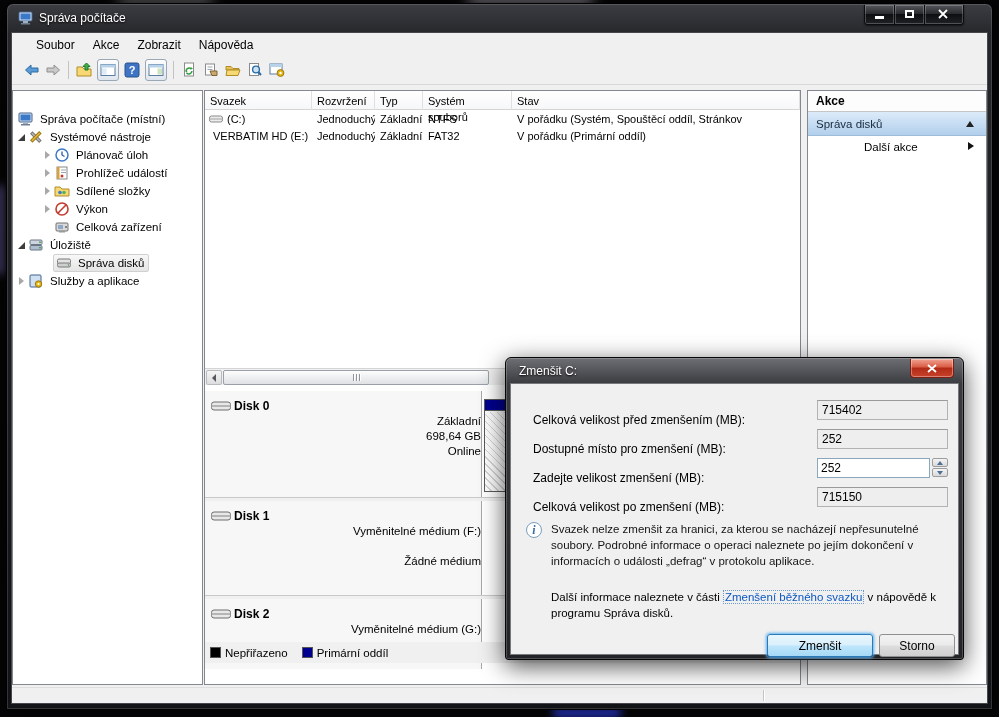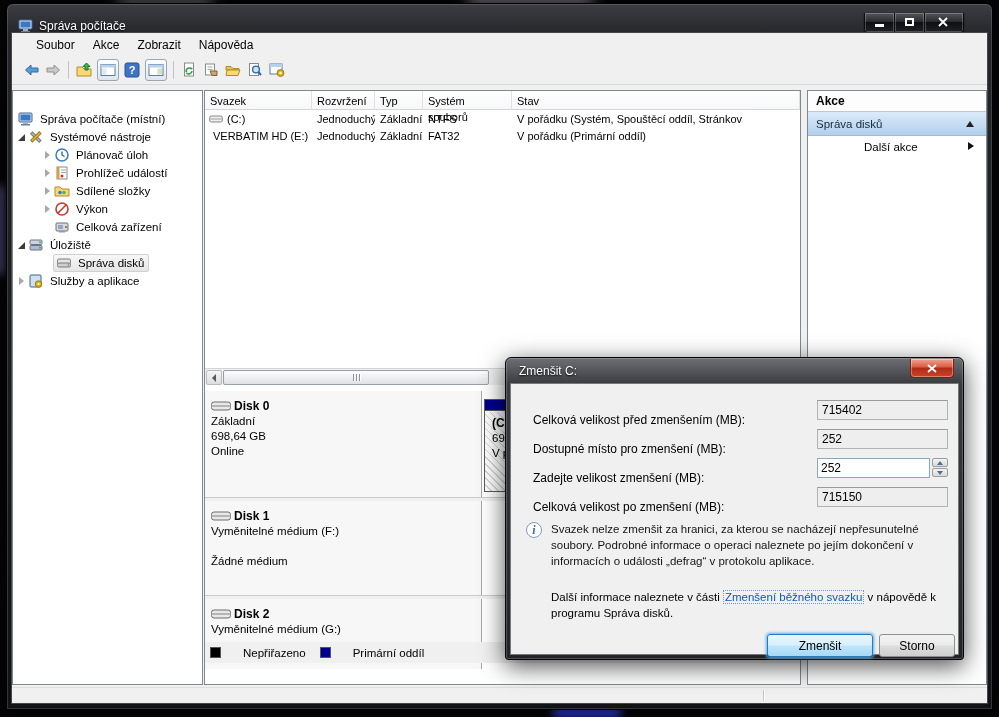--- a/index.html
+++ b/index.html
@@ -12,21 +12,21 @@
   .b1 { left:118px; top:-8px; width:95px; height:46px; background:#6b6b70; opacity:.75; }
   .b2 { left:468px; top:-12px; width:125px; height:55px; background:#7a757d; opacity:.8; }
   .b3 { left:552px; top:704px; width:70px; height:13px; background:#2b3bd6; filter:blur(4px); }
   .b4 { left:-3px; top:185px; width:9px; height:90px; background:#5a4f86; filter:blur(4px); opacity:.8; }
 
   
   #window { position:absolute; left:6px; top:3px; width:987px; height:707px;
             background:linear-gradient(180deg,#3c3d42,#26272b 30px,#1a1b1f 60%,#121316);
             border:1px solid #000; border-radius:7px 7px 0 0;
             box-shadow:inset 0 0 0 1px rgba(255,255,255,.14), 0 0 14px rgba(0,0,0,.8); }
-  .titlebar { position:absolute; left:0; top:8px; right:0; height:28px; }
+  .titlebar { position:absolute; left:0; top:0; right:0; height:28px; }
   .app-icon { position:absolute; left:11px; top:6px; }
   .title-text { position:absolute; left:32px; top:7px; color:#fff; font-size:12px;
                 text-shadow:0 1px 2px #000; }
   .caption-group { position:absolute; right:28px; top:1px; height:20px; display:flex;
                    border:1px solid #0b0c0e; border-top:none; border-radius:0 0 4px 4px;
                    overflow:hidden; box-shadow:0 1px 2px rgba(0,0,0,.6); }
   .cap-btn { width:30px; height:19px; background:linear-gradient(180deg,#55565b,#2b2c30 45%,#0e0f12 50%,#202125);
              border-right:1px solid #0b0c0e; position:relative;
              box-shadow:inset 0 0 0 1px rgba(255,255,255,.22); }
   .cap-btn.close { width:38px; border-right:none; }
@@ -93,40 +93,40 @@
   .sb-left { left:1px; } .sb-right { right:1px; }
   .sb-arrow-l { width:0; height:0; border-top:4px solid transparent; border-bottom:4px solid transparent; border-right:4px solid #55585c; }
   .sb-arrow-r { width:0; height:0; border-top:4px solid transparent; border-bottom:4px solid transparent; border-left:4px solid #55585c; }
   .sb-thumb { position:absolute; left:18px; top:1px; width:266px; height:15px;
               background:linear-gradient(#fdfdfd,#dfe1e4); border:1px solid #9aa0a8; border-radius:2px;
               display:flex; align-items:center; justify-content:center; gap:2px; }
   .grip { width:1px; height:7px; background:#8d949c; box-shadow:1px 0 0 #fff; }
 
   
   .disk-view { position:absolute; left:0; top:300px; right:0; bottom:21px; background:#f0f0f0; }
-  .drow { position:absolute; left:0; right:0; background:#fff; border-bottom:1px solid #c9c9c9; }
+  .drow { position:absolute; left:0; right:0; background:#fff; border-bottom:1px solid #c9c9c9;text-align:right; }
   .drow0 { top:0; height:107px; }
   .drow1 { top:110px; height:95px; }
   .drow2 { top:208px; height:70px; border-bottom:none; }
   .dinfo { position:absolute; left:0; top:0; bottom:0; width:277px; background:#f7f7f7;
            border-right:1px solid #a8a8a8; padding:7px 0 0 6px; font-size:11.5px; }
   .dname { display:flex; align-items:center; gap:3px; font-weight:bold; font-size:12px; height:16px; }
   .dline { line-height:15px; min-height:15px; }
   .dempty { position:absolute; left:277px; right:0; top:0; bottom:0; background:#fff; }
   .dpart { position:absolute; left:279px; right:3px; top:8px; bottom:5px; border:1px solid #5a5a5a; background:#fff; }
   .pstrip { position:absolute; left:0; right:0; top:0; height:11px; background:#000090; border-bottom:1px solid #5a5a5a; }
   .pbody { position:absolute; left:0; right:0; top:12px; bottom:0; padding:3px 0 0 7px; font-size:11.5px;
            background:repeating-linear-gradient(45deg, rgba(0,0,0,0) 0 4px, rgba(90,90,90,.25) 4px 5px); }
   .plabel { font-weight:bold; font-size:12px; line-height:16px; }
   .pline { line-height:15px; white-space:nowrap; overflow:hidden; }
 
   
   .legend { position:absolute; left:0; right:0; bottom:0; height:21px; background:#f0f0f0;
             display:flex; align-items:center; gap:14px; padding-left:5px; font-size:11.5px; }
-  .litem { display:flex; align-items:center; gap:22px; }
+  .litem { display:flex; align-items:center; gap:4px; }
   .lswatch { width:11px; height:11px; border:1px solid #555; }
 
   
   .ap-header { height:21px; font-weight:bold; font-size:12px; padding:3px 0 0 8px;
                background:#fdfdfd; border-bottom:1px solid #c6c6c6; }
   .ap-group { height:24px; display:flex; align-items:center; font-size:11.5px; color:#16293c;
               background:linear-gradient(#dcebfa,#b2cfec); border-bottom:1px solid #9ebcd9;
               padding-left:8px; position:relative; }
   .ap-item { height:22px; display:flex; align-items:center; font-size:11.5px;
              padding-left:56px; position:relative; }

